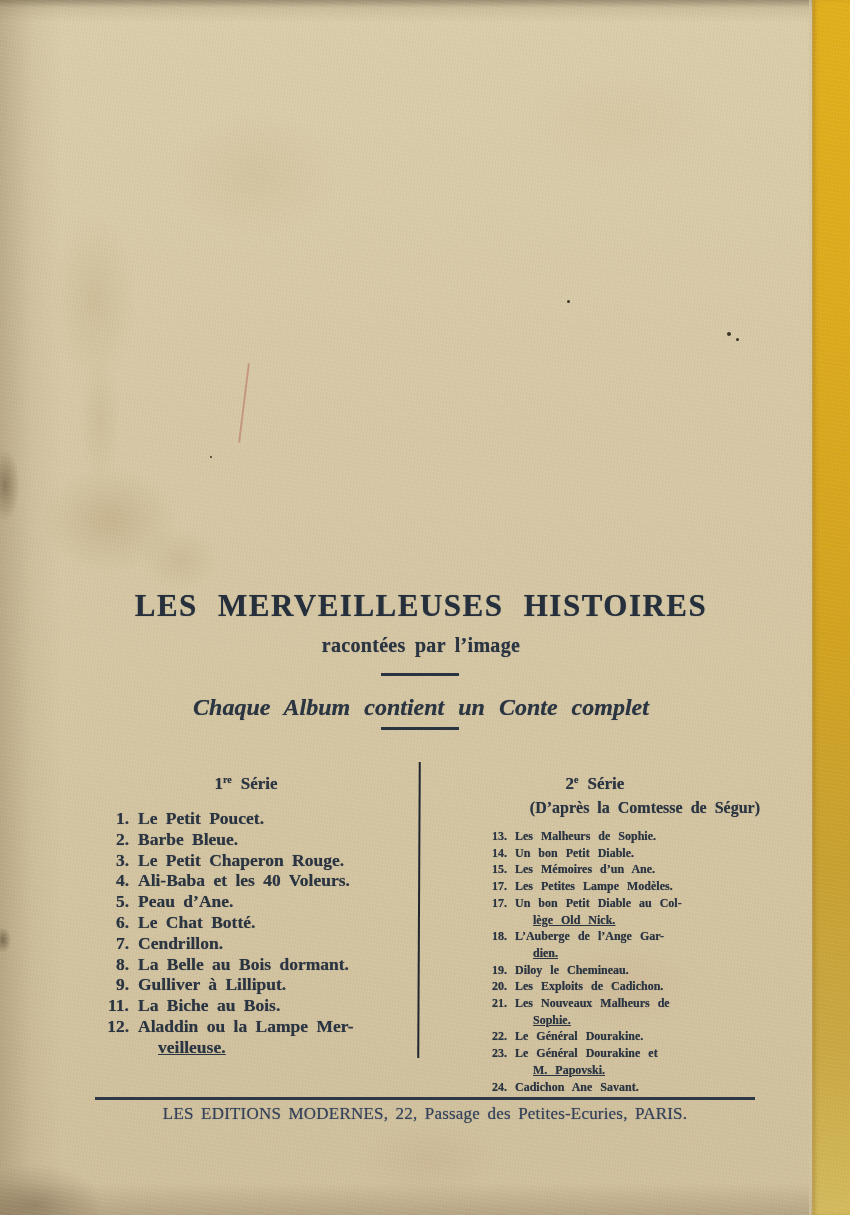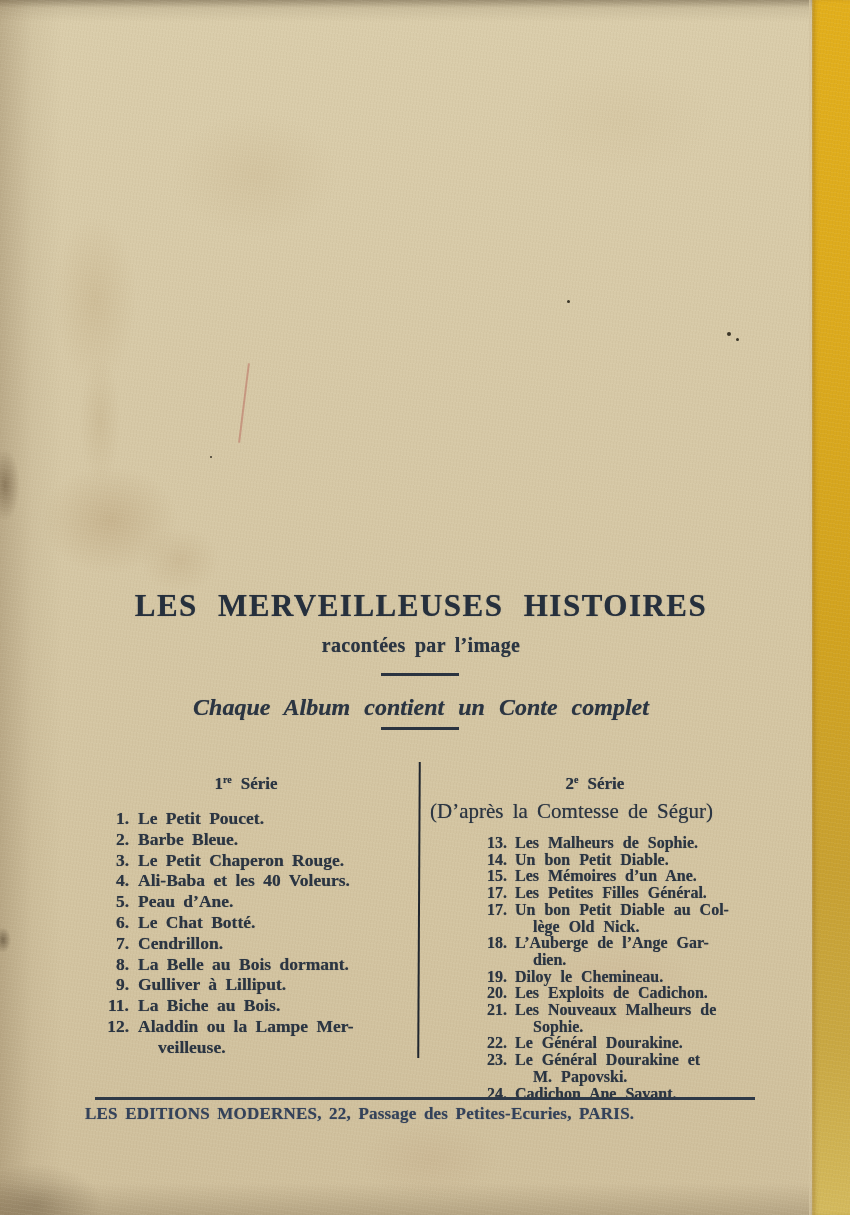--- a/index.html
+++ b/index.html
@@ -63,39 +63,39 @@
   .tagline{
     position:absolute;top:694px;left:85px;width:672px;text-align:center;
     font-style:italic;font-weight:bold;font-size:24px;word-spacing:8px;
   }
   .col{position:absolute;top:755px;margin-top:19px;}
   .col-left{left:85px;width:322px;}
   .col-right{left:430px;width:330px;}
   .col-header{text-align:center;font-weight:bold;font-size:17px;}
   .col-header sup{font-size:10px;vertical-align:6px;letter-spacing:0;}
   .col-header .label{margin-left:9px;}
-  .col-subheader{text-align:left;font-weight:normal;font-size:21px;word-spacing:4px;margin-top:5px;}
+  .col-subheader{text-align:right;font-weight:bold;font-size:16px;word-spacing:4px;margin-top:5px;}
   .list{font-weight:bold;}
   .col-left .list{margin-top:14px;font-size:17.5px;line-height:20.8px;word-spacing:4px;}
-  .col-right .list{margin-top:11px;font-size:16px;line-height:16.7px;word-spacing:5px;}
+  .col-right .list{margin-top:11px;font-size:12px;line-height:16.7px;word-spacing:5px;}
   .item{display:flex;align-items:flex-start;}
   .num{flex:none;text-align:right;}
   .col-left .num{width:44px;padding-right:9px;}
   .col-right .num{width:77px;padding-right:8px;}
   .lines{flex:1;min-width:0;}
   .l1{display:block;}
-  .l2{display:block;}
+  .l2{display:block;text-decoration:underline;}
   .col-left .l2{padding-left:20px;}
   .col-right .l2{padding-left:18px;}
   .l2:empty{display:none;}
   .divider{position:absolute;left:418px;top:762px;width:2px;height:296px;background:#20262e;transform:rotate(0.3deg);}
   .footer-rule{position:absolute;left:95px;top:1097px;width:660px;height:2.5px;background:#2e3947;}
   .imprint{
-    position:absolute;top:1104px;left:85px;width:680px;
-    font-weight:bold;font-size:17px;letter-spacing:0.2px;word-spacing:3px;
+    position:absolute;top:1104px;left:85px;width:680px;text-align:center;
+    font-weight:normal;font-size:17px;letter-spacing:0.2px;word-spacing:3px;
     color:#34425a;text-shadow:0 0 1px rgba(52,66,90,0.6);
   }
 </style>
 </head>
 <body>
 
 <div class="page">
   <div class="stripe"></div>
   <div class="grain"></div>
   <div class="scratch"></div>
@@ -203,21 +203,21 @@
         </div>
       <div class="item">
           <span class="num">15.</span>
           <span class="lines">
             <span class="l1">Les Mémoires d’un Ane.</span>
           </span>
         </div>
       <div class="item">
           <span class="num">17.</span>
           <span class="lines">
-            <span class="l1">Les Petites Filles Général.</span>
+            <span class="l1">Les Petites Lampe Modèles.</span>
           </span>
         </div>
       <div class="item">
           <span class="num">17.</span>
           <span class="lines">
             <span class="l1">Un bon Petit Diable au Col-</span>
             <span class="l2">lège Old Nick.</span>
           </span>
         </div>
       <div class="item">

